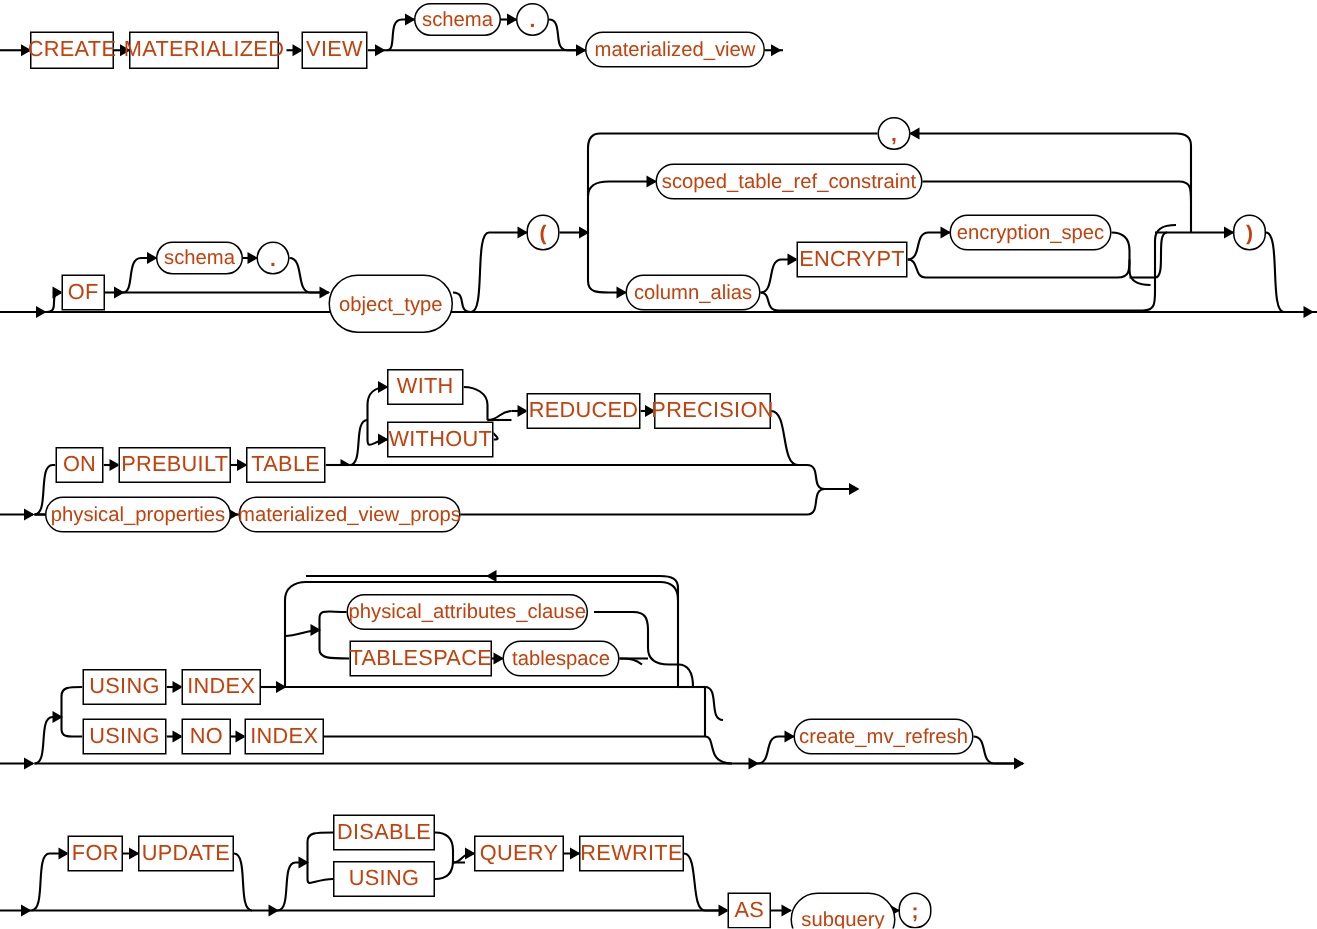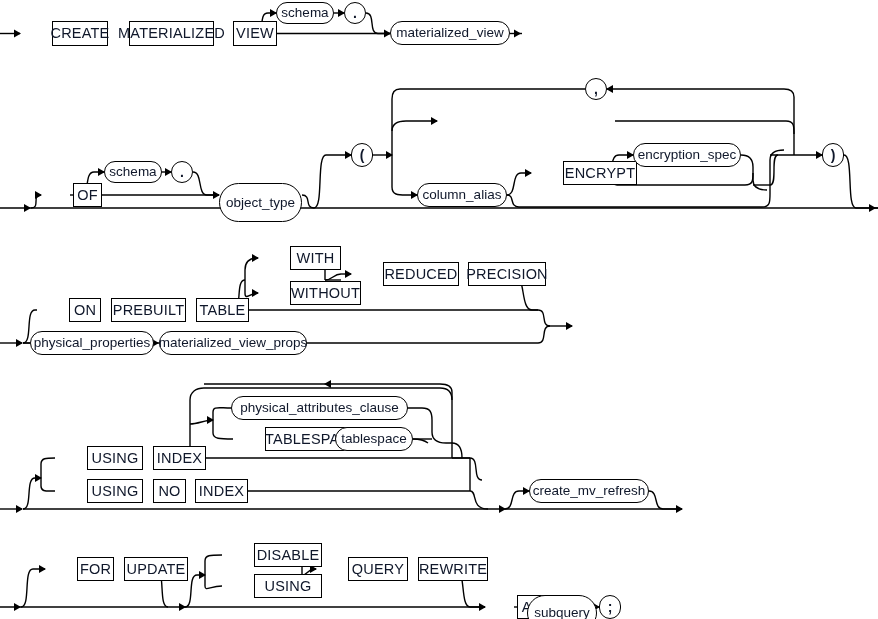--- a/index.html
+++ b/index.html
@@ -4,23 +4,23 @@
 <style>
   html,body{margin:0;padding:0;background:#ffffff;}
   body{width:878px;height:619px;position:relative;overflow:hidden;
        font-family:"Liberation Sans", sans-serif;}
   #diagram{position:absolute;left:0;top:0;width:878px;height:619px;}
   svg.rails{position:absolute;left:0;top:0;width:878px;height:619px;overflow:visible;}
   svg.rails path,svg.rails line{fill:none;stroke:#000000;stroke-width:1.4;}
   svg.rails polygon{fill:#000000;stroke:none;}
 
   .node{position:absolute;box-sizing:border-box;display:flex;align-items:center;
-        justify-content:center;background:#ffffff;color:#0f172a;
+        justify-content:center;background:#ffffff;color:#c2410c;
         white-space:nowrap;line-height:1;}
-  .kw{border:1.6px solid #000000;border-radius:0;font-size:14.5px;letter-spacing:.2px;margin-left:32px;}
+  .kw{border:1.6px solid #000000;border-radius:0;font-size:14.5px;letter-spacing:.2px;}
   .nt{border:1.4px solid #000000;border-radius:999px;font-size:13.5px;}
   .punct{border:1.4px solid #000000;border-radius:999px;font-size:14px;font-weight:bold;}
 </style>
 </head>
 <body>
 
 <div id="diagram">
 
   <svg class="rails" viewBox="0 0 878 619">
     <defs></defs>
@@ -233,50 +233,51 @@
       <path d="M456,569 C466,569 460,607 470,607 L485,607"></path>
       <polygon points="479,603 486,607 479,611"></polygon>
       <line x1="514" y1="607" x2="527" y2="607"></line>
       <polygon points="521,603 528,607 521,611"></polygon>
       <line x1="597" y1="607" x2="599" y2="607"></line>
       <polygon points="593,603 600,607 593,611"></polygon>
     </g>
   </svg>
 
   <div class="node kw" style="left:20px;top:21px;width:56px;height:25px">CREATE</div>
-  <div class="node kw" style="left:97px;top:21px;width:85px;height:25px">MATERIALIZED</div>
+  <div class="node kw" style="left:86px;top:21px;width:100px;height:25px">MATERIALIZED</div>
   <div class="node kw" style="left:201px;top:21px;width:44px;height:25px">VIEW</div>
   <div class="node nt" style="left:276px;top:2px;width:58px;height:22px">schema</div>
   <div class="node punct" style="left:344px;top:2px;width:22px;height:22px">.</div>
   <div class="node nt" style="left:390px;top:21px;width:120px;height:24px">materialized_view</div>
 
   <div class="node kw" style="left:41px;top:183px;width:29px;height:24px">OF</div>
   <div class="node nt" style="left:104px;top:161px;width:58px;height:22px">schema</div>
   <div class="node punct" style="left:171px;top:161px;width:22px;height:22px">.</div>
   <div class="node nt" style="left:219px;top:183px;width:83px;height:39px">object_type</div>
   <div class="node punct" style="left:351px;top:143px;width:22px;height:24px">(</div>
+  <div class="node nt" style="left:437px;top:109px;width:178px;height:24px">scoped_table_ref_constraint</div>
   <div class="node nt" style="left:417px;top:183px;width:90px;height:24px">column_alias</div>
   <div class="node kw" style="left:531px;top:161px;width:74px;height:24px">ENCRYPT</div>
   <div class="node nt" style="left:633px;top:143px;width:108px;height:24px">encryption_spec</div>
   <div class="node punct" style="left:585px;top:78px;width:22px;height:22px">,</div>
   <div class="node punct" style="left:822px;top:143px;width:22px;height:24px">)</div>
 
   <div class="node kw" style="left:37px;top:298px;width:32px;height:24px">ON</div>
   <div class="node kw" style="left:79px;top:298px;width:75px;height:24px">PREBUILT</div>
   <div class="node kw" style="left:164px;top:298px;width:53px;height:24px">TABLE</div>
   <div class="node kw" style="left:258px;top:246px;width:51px;height:24px">WITH</div>
   <div class="node kw" style="left:258px;top:281px;width:71px;height:24px">WITHOUT</div>
   <div class="node kw" style="left:351px;top:262px;width:76px;height:24px">REDUCED</div>
   <div class="node kw" style="left:436px;top:262px;width:78px;height:24px">PRECISION</div>
   <div class="node nt" style="left:30px;top:331px;width:124px;height:24px">physical_properties</div>
   <div class="node nt" style="left:159px;top:331px;width:148px;height:24px">materialized_view_props</div>
 
   <div class="node kw" style="left:55px;top:446px;width:56px;height:24px">USING</div>
   <div class="node kw" style="left:121px;top:446px;width:53px;height:24px">INDEX</div>
-  <div class="node nt" style="left:231px;top:396px;width:177px;height:24px">physical_attributes_clause</div>
+  <div class="node nt" style="left:231px;top:396px;width:161px;height:24px">physical_attributes_clause</div>
   <div class="node kw" style="left:233px;top:427px;width:95px;height:24px">TABLESPACE</div>
   <div class="node nt" style="left:335px;top:427px;width:78px;height:24px">tablespace</div>
   <div class="node kw" style="left:55px;top:479px;width:56px;height:24px">USING</div>
   <div class="node kw" style="left:121px;top:479px;width:33px;height:24px">NO</div>
   <div class="node kw" style="left:163px;top:479px;width:53px;height:24px">INDEX</div>
   <div class="node nt" style="left:529px;top:479px;width:120px;height:24px">create_mv_refresh</div>
 
   <div class="node kw" style="left:45px;top:557px;width:37px;height:24px">FOR</div>
   <div class="node kw" style="left:92px;top:557px;width:64px;height:24px">UPDATE</div>
   <div class="node kw" style="left:222px;top:543px;width:68px;height:24px">DISABLE</div>

